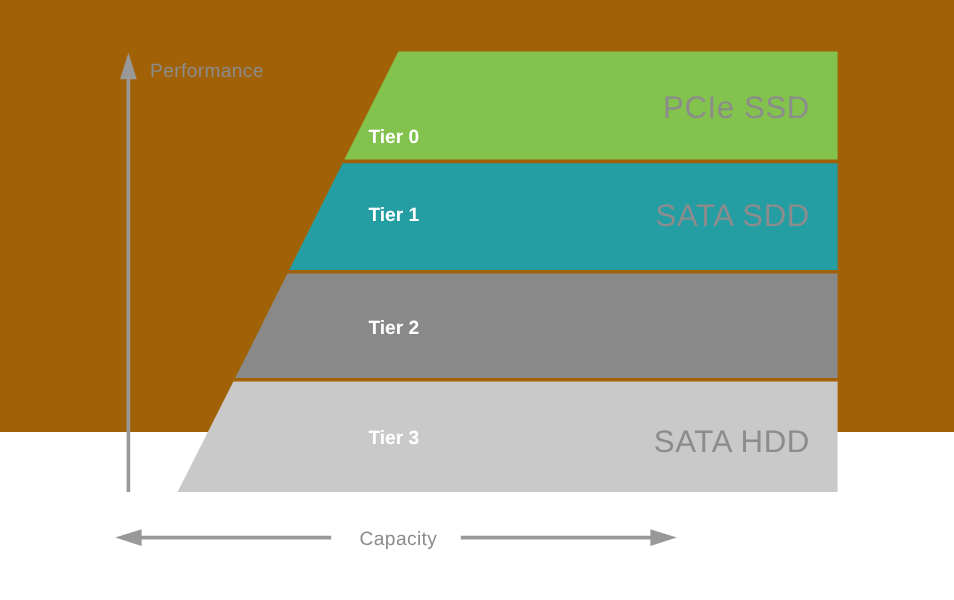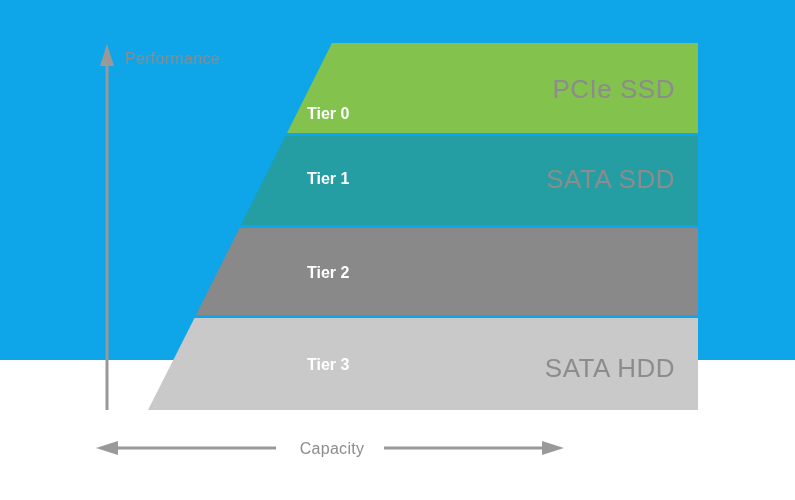--- a/index.html
+++ b/index.html
@@ -2,21 +2,21 @@
 <html><head>
 <meta charset="utf-8">
 <style>
   html, body { margin: 0; padding: 0; }
   body {
     width: 795px; height: 500px;
     background: #ffffff;
     font-family: "Liberation Sans", sans-serif;
     overflow: hidden;
   }
-  .stage { position: relative; width: 795px; height: 360px; background: #0ea5e9; }
+  .stage { position: relative; width: 795px; height: 360px; background: #a16207; }
   svg { display: block; }
   .tier-label  { font-size: 16px; font-weight: 600; }
   .side-label  { font-size: 26px; font-weight: 400; letter-spacing: 0.5px; }
   .axis-label  { font-size: 16px; font-weight: 500; letter-spacing: 0.3px; }
 </style>
 </head>
 <body>
 
 <div class="stage">
   <svg width="795" height="500" viewBox="0 0 795 500">

